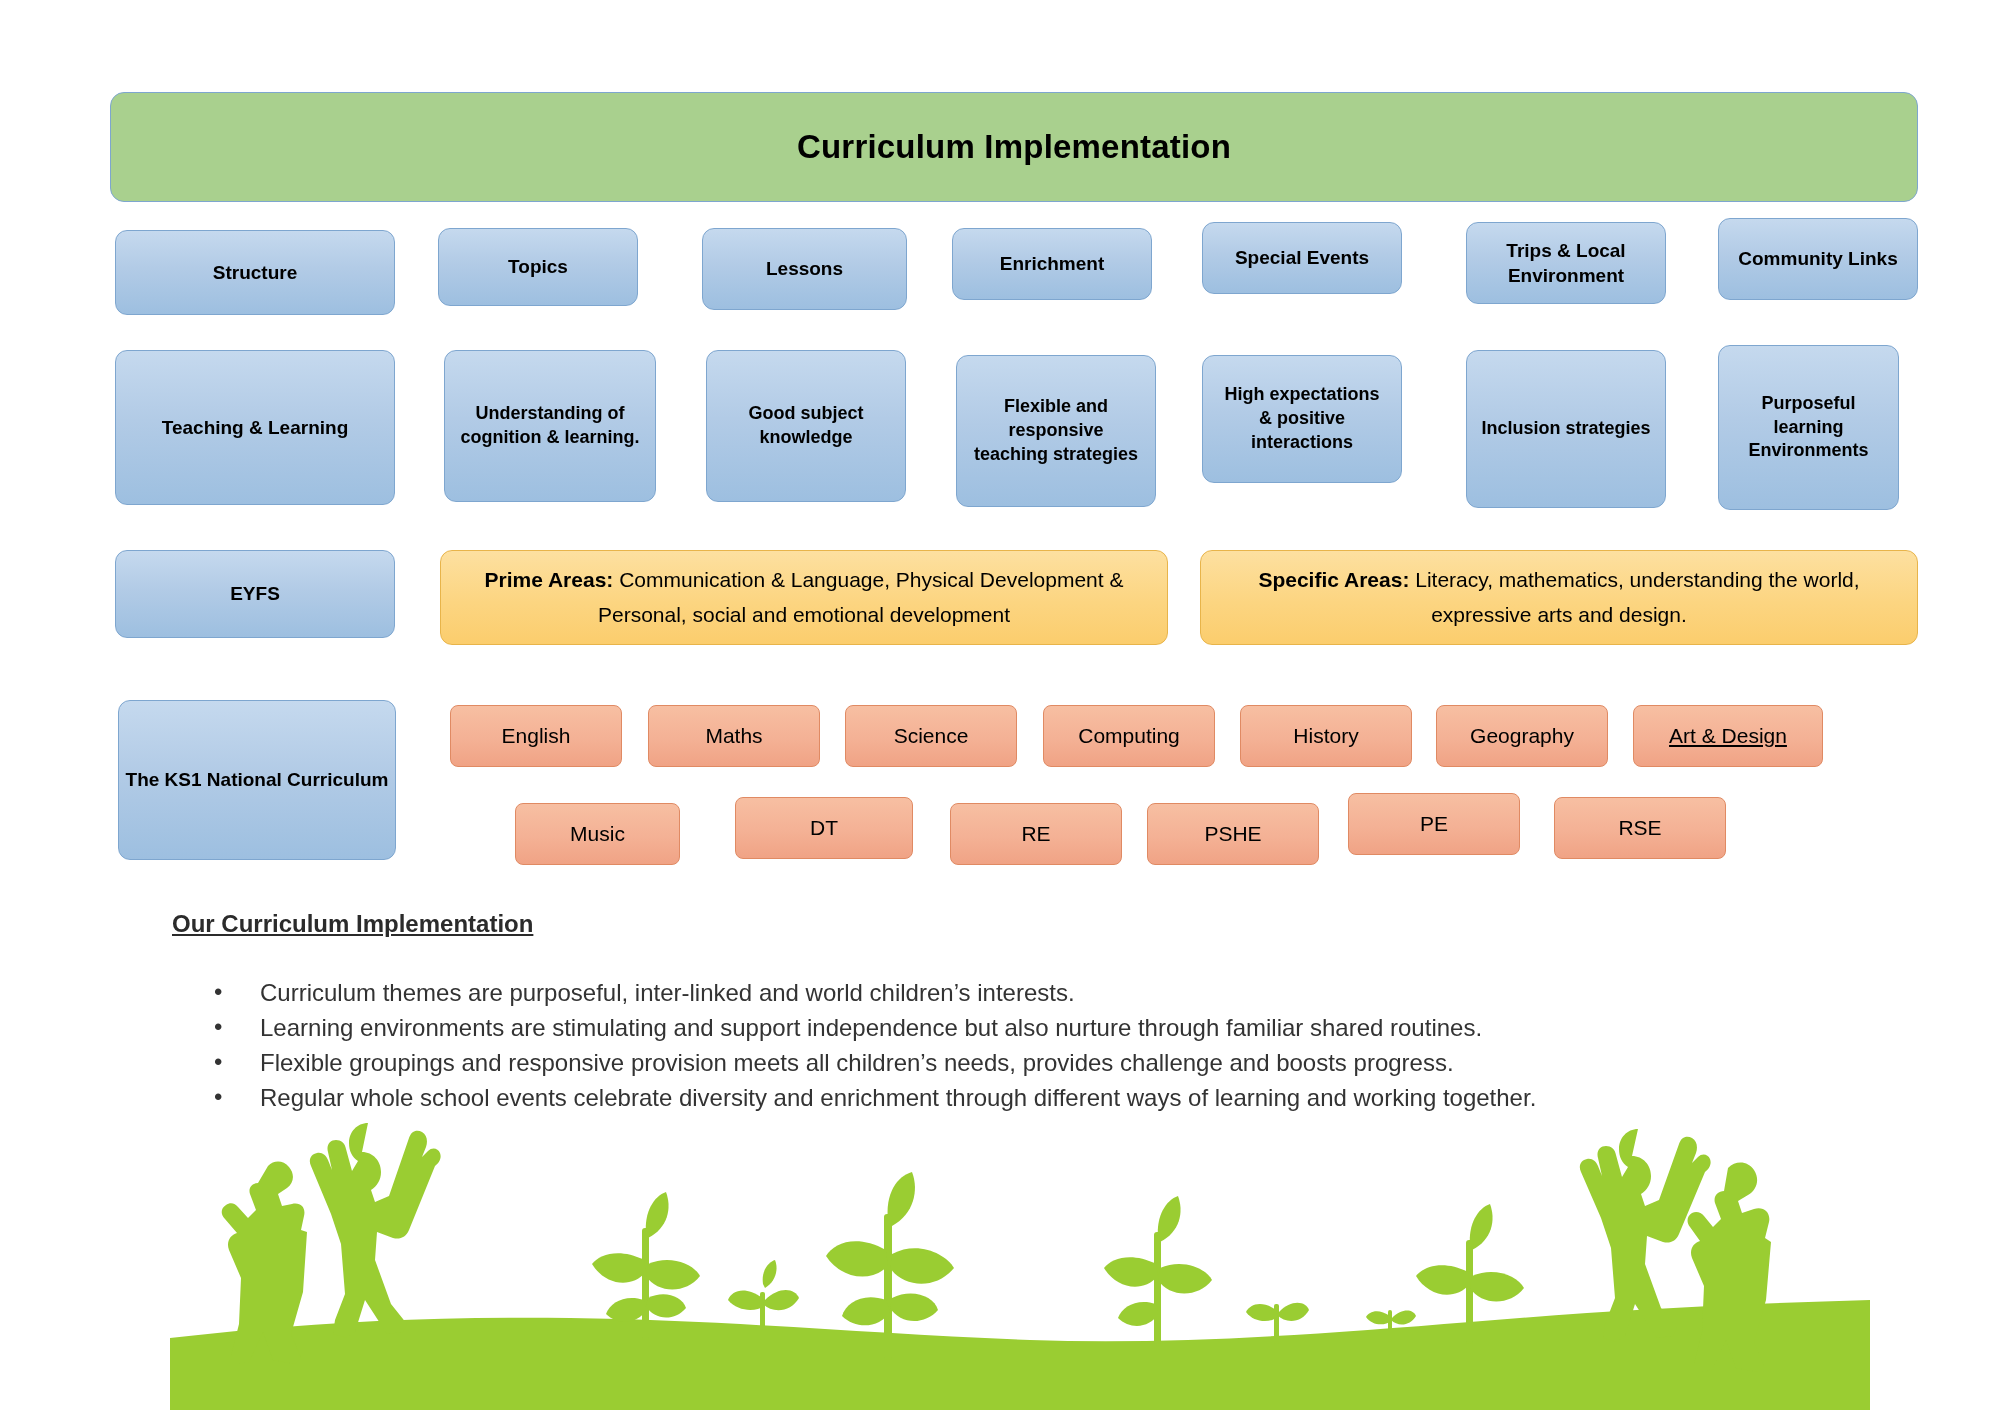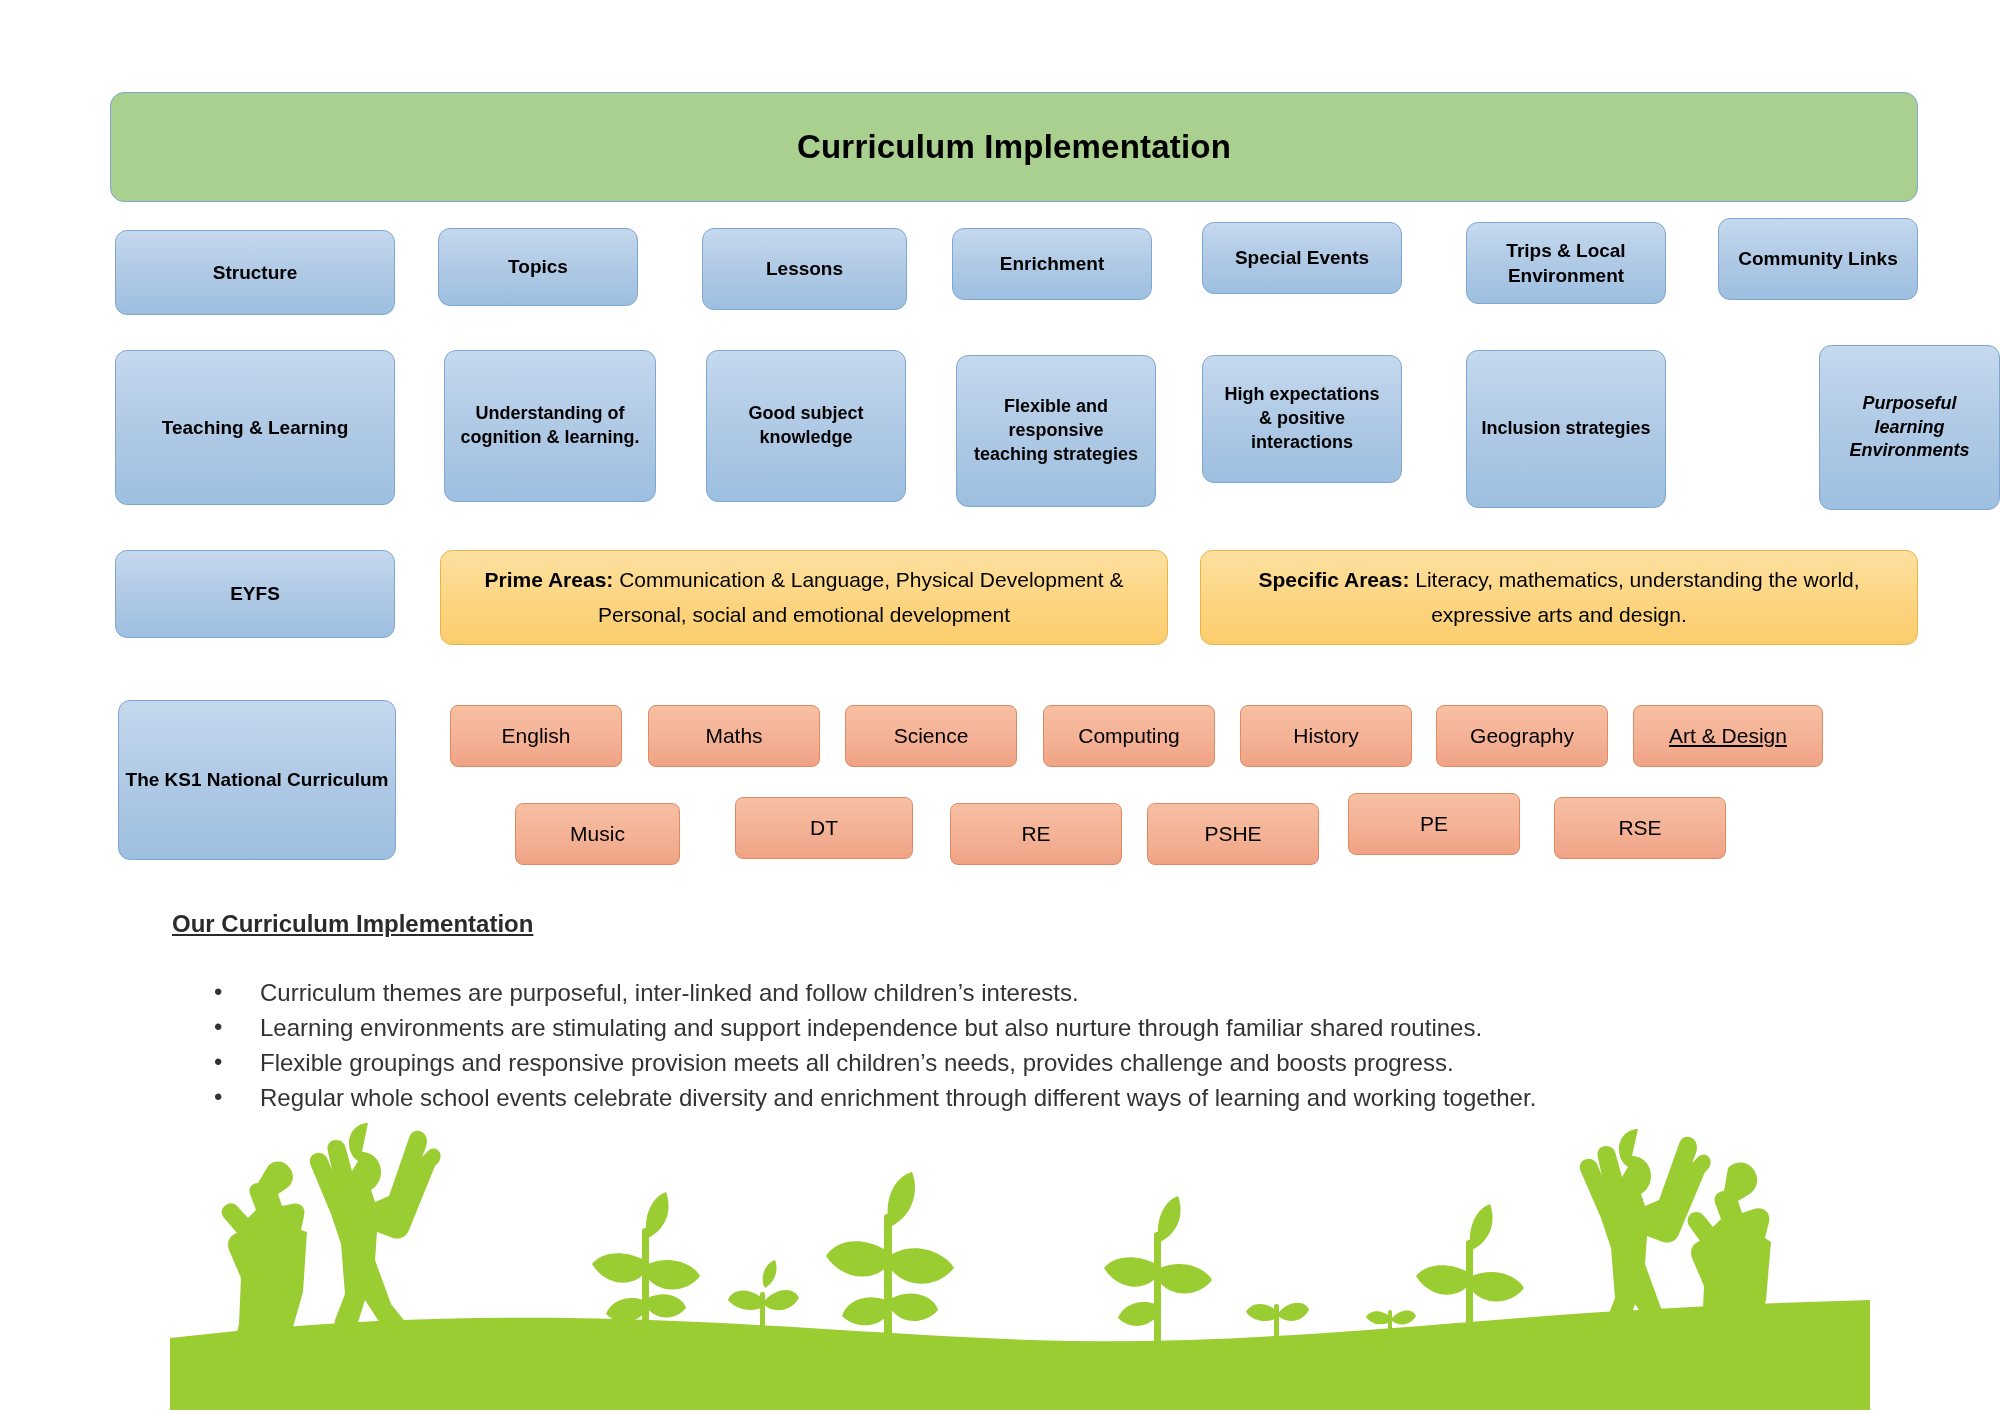--- a/index.html
+++ b/index.html
@@ -169,21 +169,21 @@
   </div>
   <div class="box blue small" style="left:956px; top:355px; width:200px; height:152px; padding:0 14px;">
     <span>Flexible and responsive teaching strategies</span>
   </div>
   <div class="box blue small" style="left:1202px; top:355px; width:200px; height:128px; padding:0 14px;">
     <span>High expectations &amp; positive interactions</span>
   </div>
   <div class="box blue small" style="left:1466px; top:350px; width:200px; height:158px; padding:0 14px;">
     <span>Inclusion strategies</span>
   </div>
-  <div class="box blue small" style="left:1819px; top:345px; width:181px; height:165px; padding:0 14px;font-style:italic;">
+  <div class="box blue small" style="left:1718px; top:345px; width:181px; height:165px; padding:0 14px;">
     <span>Purposeful learning Environments</span>
   </div>
 
   <div class="box blue" style="left:115px; top:550px; width:280px; height:88px;">
     <span>EYFS</span>
   </div>
   <div class="box amber" style="left:440px; top:550px; width:728px; height:95px;">
     <div>
       <b>Prime Areas:</b><span> Communication &amp; Language, Physical Development &amp; Personal, social and emotional development</span>
     </div>
@@ -235,21 +235,21 @@
   <div class="box orange" style="left:1348px; top:793px; width:172px; height:62px;">
     <span>PE</span>
   </div>
   <div class="box orange" style="left:1554px; top:797px; width:172px; height:62px;">
     <span>RSE</span>
   </div>
 
   <div class="section-title">Our Curriculum Implementation</div>
 
   <ul class="bullets">
-    <li>Curriculum themes are purposeful, inter-linked and follow children’s interests.</li>
+    <li>Curriculum themes are purposeful, inter-linked and world children’s interests.</li>
     <li>Learning environments are stimulating and support independence but also nurture through familiar shared routines.</li>
     <li>Flexible groupings and responsive provision meets all children’s needs, provides challenge and boosts progress.</li>
     <li>Regular whole school events celebrate diversity and enrichment through different ways of learning and working together.</li>
   </ul>
 
   <div class="footer-art">
     <svg viewBox="0 0 1700 300" preserveAspectRatio="none">
       <g fill="#9ACD32">
 
         <path d="M0,228 C120,214 250,206 400,208 C560,210 700,224 860,230 C1000,235 1140,225 1300,212 C1430,201 1560,194 1700,190 L1700,300 L0,300 Z"></path>

